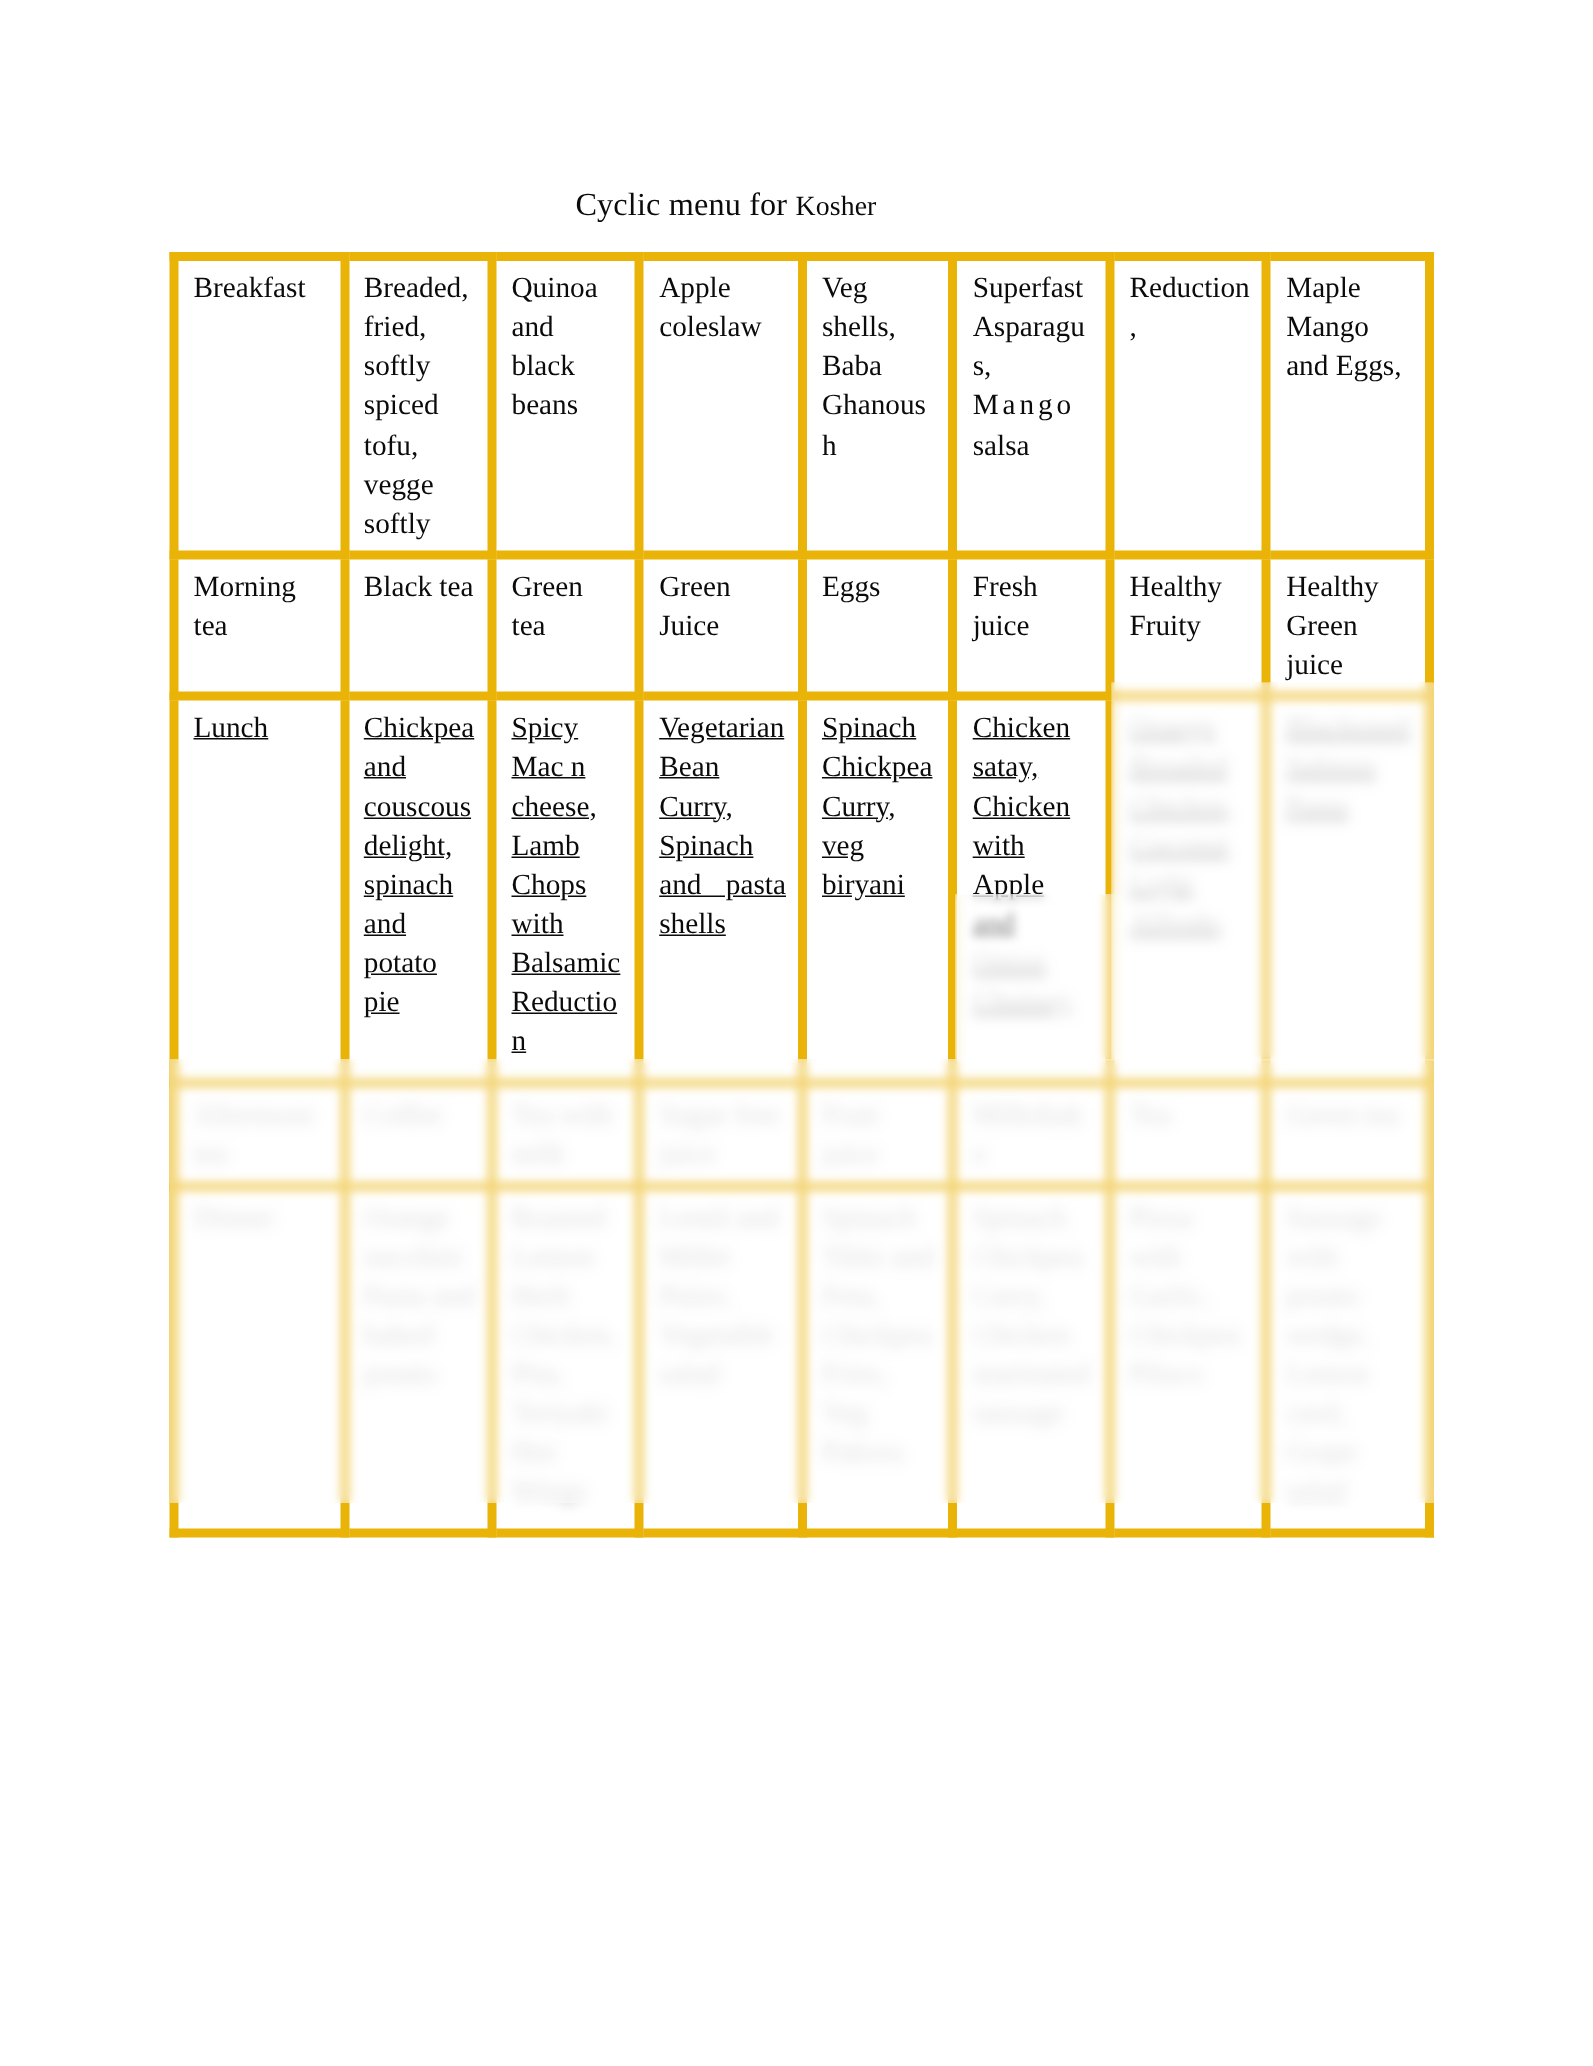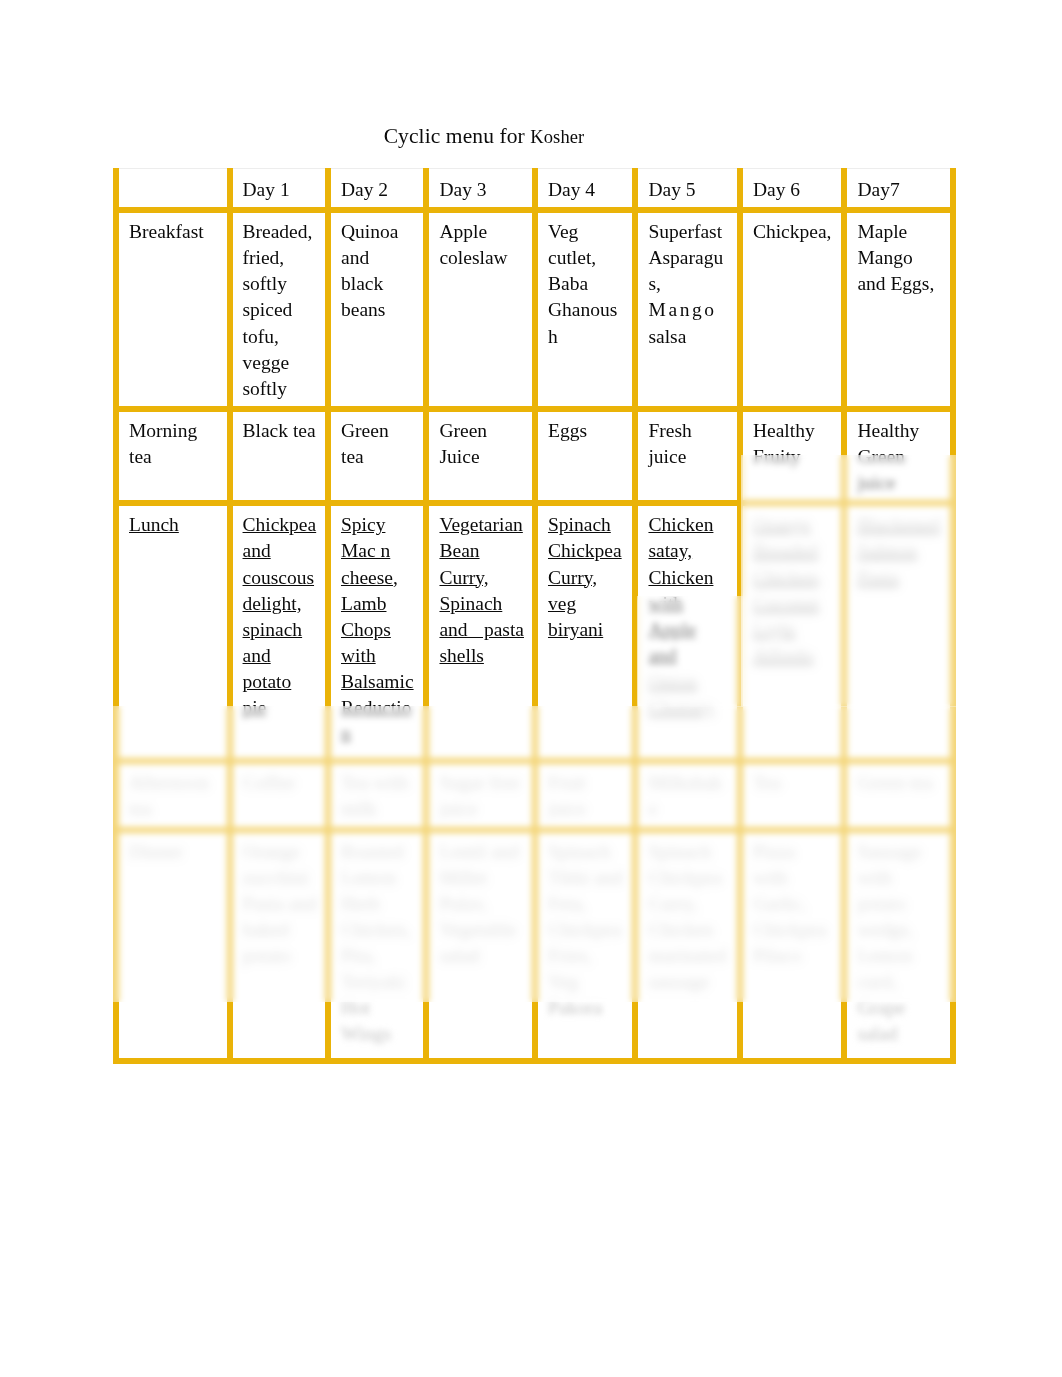--- a/index.html
+++ b/index.html
@@ -128,39 +128,29 @@
         <col class="col-day">
         <col class="col-day">
         <col class="col-day3">
       <col class="col-day4">
         <col class="col-day5">
         <col class="col-day6">
         <col class="col-day7">
     </colgroup>
     <tbody>
 
-      <tr class="header-row">
-        <td></td>
-        <td>Day 1</td>
-        <td>Day 2</td>
-        <td>Day 3</td>
-        <td>Day 4</td>
-        <td>Day 5</td>
-        <td>Day 6</td>
-        <td>Day7</td>
-      </tr>
 
       <tr class="row-breakfast">
         <td>Breakfast</td>
         <td>Breaded, fried, softly spiced tofu, vegge softly</td>
         <td>Quinoa and black beans</td>
         <td>Apple coleslaw</td>
-        <td>Veg cutlet, Baba Ghanoush</td>
+        <td>Veg shells, Baba Ghanoush</td>
         <td class="justify"><span>Superfast Asparagus, </span><span class="spread">Mango</span><span> salsa</span></td>
-        <td>Chickpea,</td>
+        <td>Reduction,</td>
         <td class="justify">Maple Mango and Eggs,</td>
       </tr>
 
       <tr class="row-tea">
         <td>Morning tea</td>
         <td>Black tea</td>
         <td>Green tea</td>
         <td>Green Juice</td>
         <td>Eggs</td>
         <td>Fresh juice</td>

